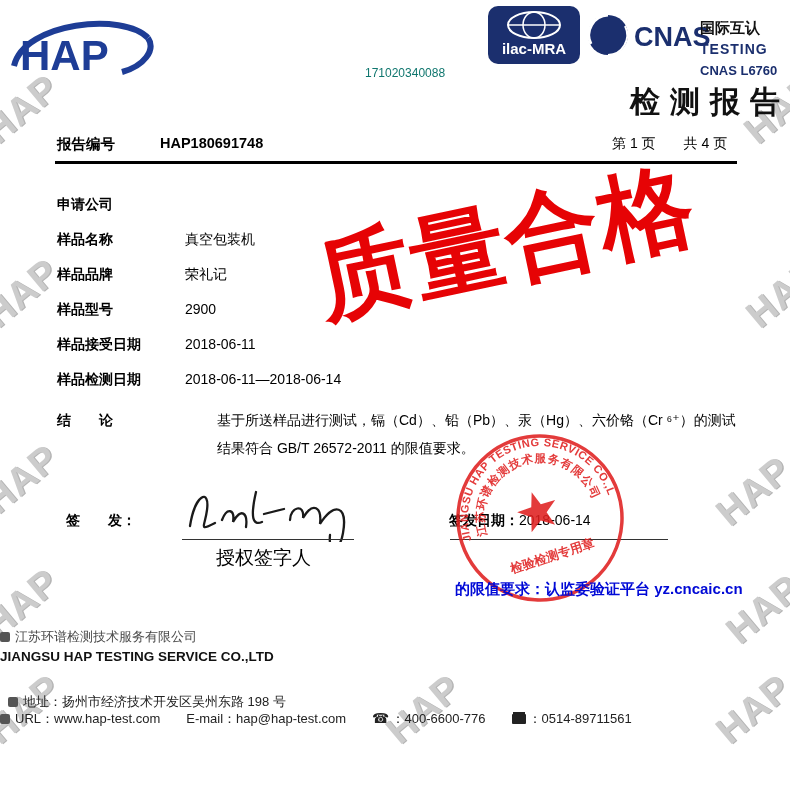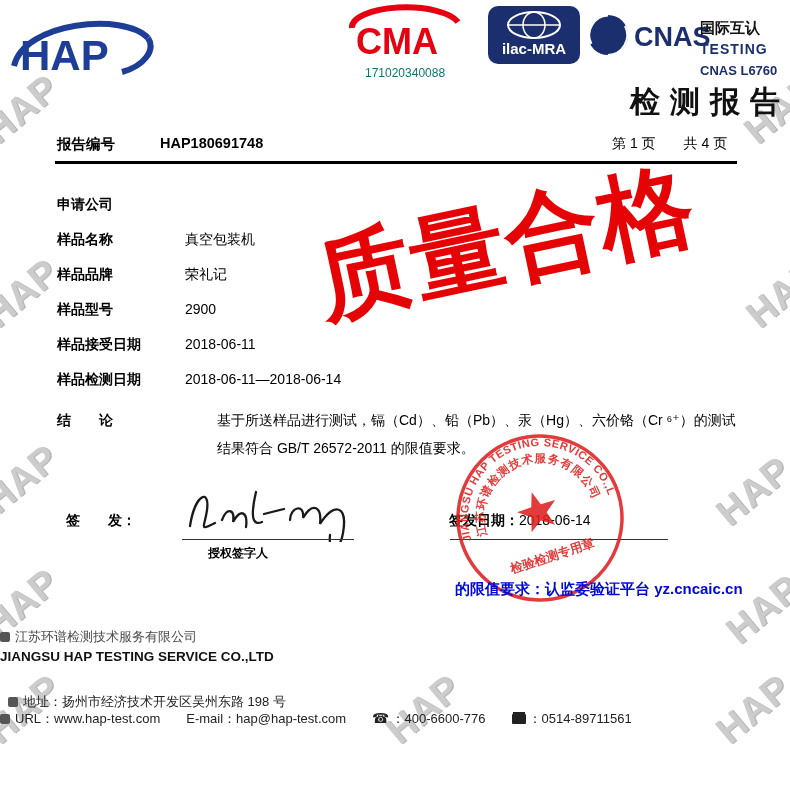--- a/index.html
+++ b/index.html
@@ -31,21 +31,21 @@
   .page-info { left:612px; top:135px; font-size:14px; white-space:pre; z-index:2; }
   .divider   { left:55px; top:161px; width:682px; height:3px; background:#000; z-index:2; }
 
   .field-label { left:57px;  font-weight:bold; font-size:14px; z-index:2; white-space:pre; }
   .field-value { left:185px; font-size:14px; z-index:2; }
   .conc-text   { left:185px; width:572px; font-size:14px; z-index:2;margin-left:32px; }
 
   .sign-label { left:66px; top:512px; font-weight:bold; font-size:14px; z-index:2; white-space:pre;font-family:Liberation Serif, serif; }
   .signature  { left:178px; top:476px; z-index:2; }
   .sig-line   { left:182px; top:539px; width:172px; border-bottom:1.5px solid #333; z-index:2; }
-  .sig-caption{ left:208px; top:545px; font-size:12px; z-index:2;font-weight:bold; }
+  .sig-caption{ left:216px; top:545px; font-size:19px; z-index:2; }
   .date-line  { left:449px; top:512px; font-size:14px; z-index:2; }
   .date-line .b { font-weight:bold; }
   .date-rule  { left:450px; top:539px; width:218px; border-bottom:1.5px solid #333; z-index:2; }
 
   .stamp { left:452px; top:430px; width:176px; height:176px; transform:rotate(-18deg);
            opacity:0.88; z-index:5; }
 
   .query-link { left:455px; top:580px; color:#0009d6; font-weight:bold; font-size:15px; z-index:6; }
 
   .red-wm { left:318px; top:236px; font-size:94px; font-weight:800; color:#e60305;
@@ -84,26 +84,20 @@
   <div class="hap-wm" style="left:712px;top:688px">HAP</div>
 
   <div class="hap-logo">
     <svg width="150" height="72" viewBox="0 0 150 72">
       <path d="M 8 54 C 18 10, 118 0, 142 26" fill="none" stroke="#1e3d96" stroke-width="6"></path>
       <path d="M 142 26 C 150 38, 138 54, 116 60" fill="none" stroke="#1e3d96" stroke-width="6"></path>
       <text x="14" y="58" font-size="42" font-weight="bold" fill="#1e3d96">HAP</text>
     </svg>
   </div>
 
-  <div class="cma-logo">
-    <svg width="122" height="62" viewBox="0 0 122 62">
-      <path d="M 8 28 A 54 20 0 0 1 114 22" fill="none" stroke="#e60012" stroke-width="6"></path>
-      <text x="12" y="54" font-size="36" font-weight="bold" fill="#e60012">CMA</text>
-    </svg>
-  </div>
   <div class="cma-number">171020340088</div>
 
   <div class="ilac-badge">
     <svg width="92" height="58" viewBox="0 0 92 58">
       <rect x="0" y="0" width="92" height="58" rx="10" fill="#1b2f6e"></rect>
       <ellipse cx="46" cy="19" rx="26" ry="13" fill="none" stroke="#ffffff" stroke-width="2"></ellipse>
       <ellipse cx="46" cy="19" rx="11" ry="13" fill="none" stroke="#ffffff" stroke-width="1.5"></ellipse>
       <line x1="20" y1="19" x2="72" y2="19" stroke="#ffffff" stroke-width="1.5"></line>
       <text x="46" y="48" font-size="15" font-weight="bold" fill="#ffffff" text-anchor="middle">ilac-MRA</text>
     </svg>

